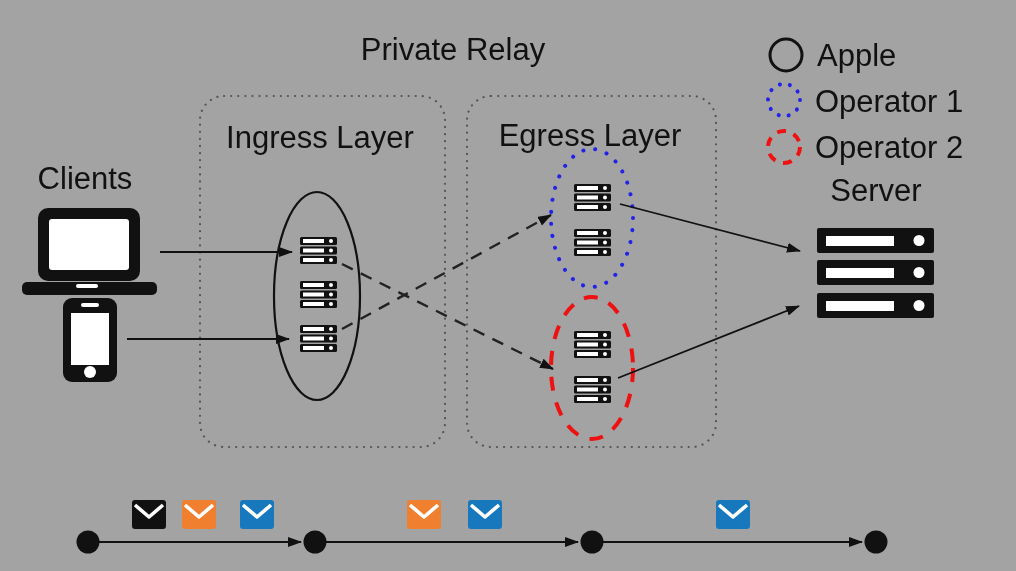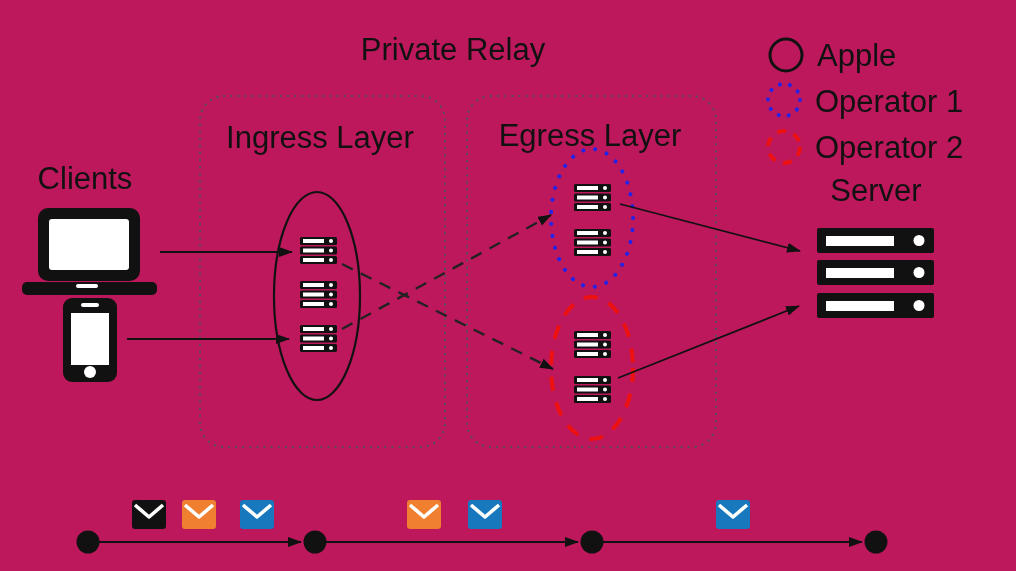--- a/index.html
+++ b/index.html
@@ -1,16 +1,16 @@
 <!DOCTYPE html>
 <html><head>
 <meta charset="utf-8">
 <style>
   html,body{margin:0;padding:0;background:#ffffff;}
-  .canvas{position:relative;width:1016px;height:571px;background:#be185d;overflow:hidden;
+  .canvas{position:relative;width:1016px;height:571px;background:#a3a3a3;overflow:hidden;
           font-family:"Liberation Sans", sans-serif;}
   svg{display:block;}
   text{fill:#111;font-family:"Liberation Sans", sans-serif;}
   .lbl{font-size:31px;}
 </style>
 </head>
 <body>
 
 <div class="canvas">
 <svg width="1016" height="571" viewBox="0 0 1016 571" xmlns="http://www.w3.org/2000/svg">

